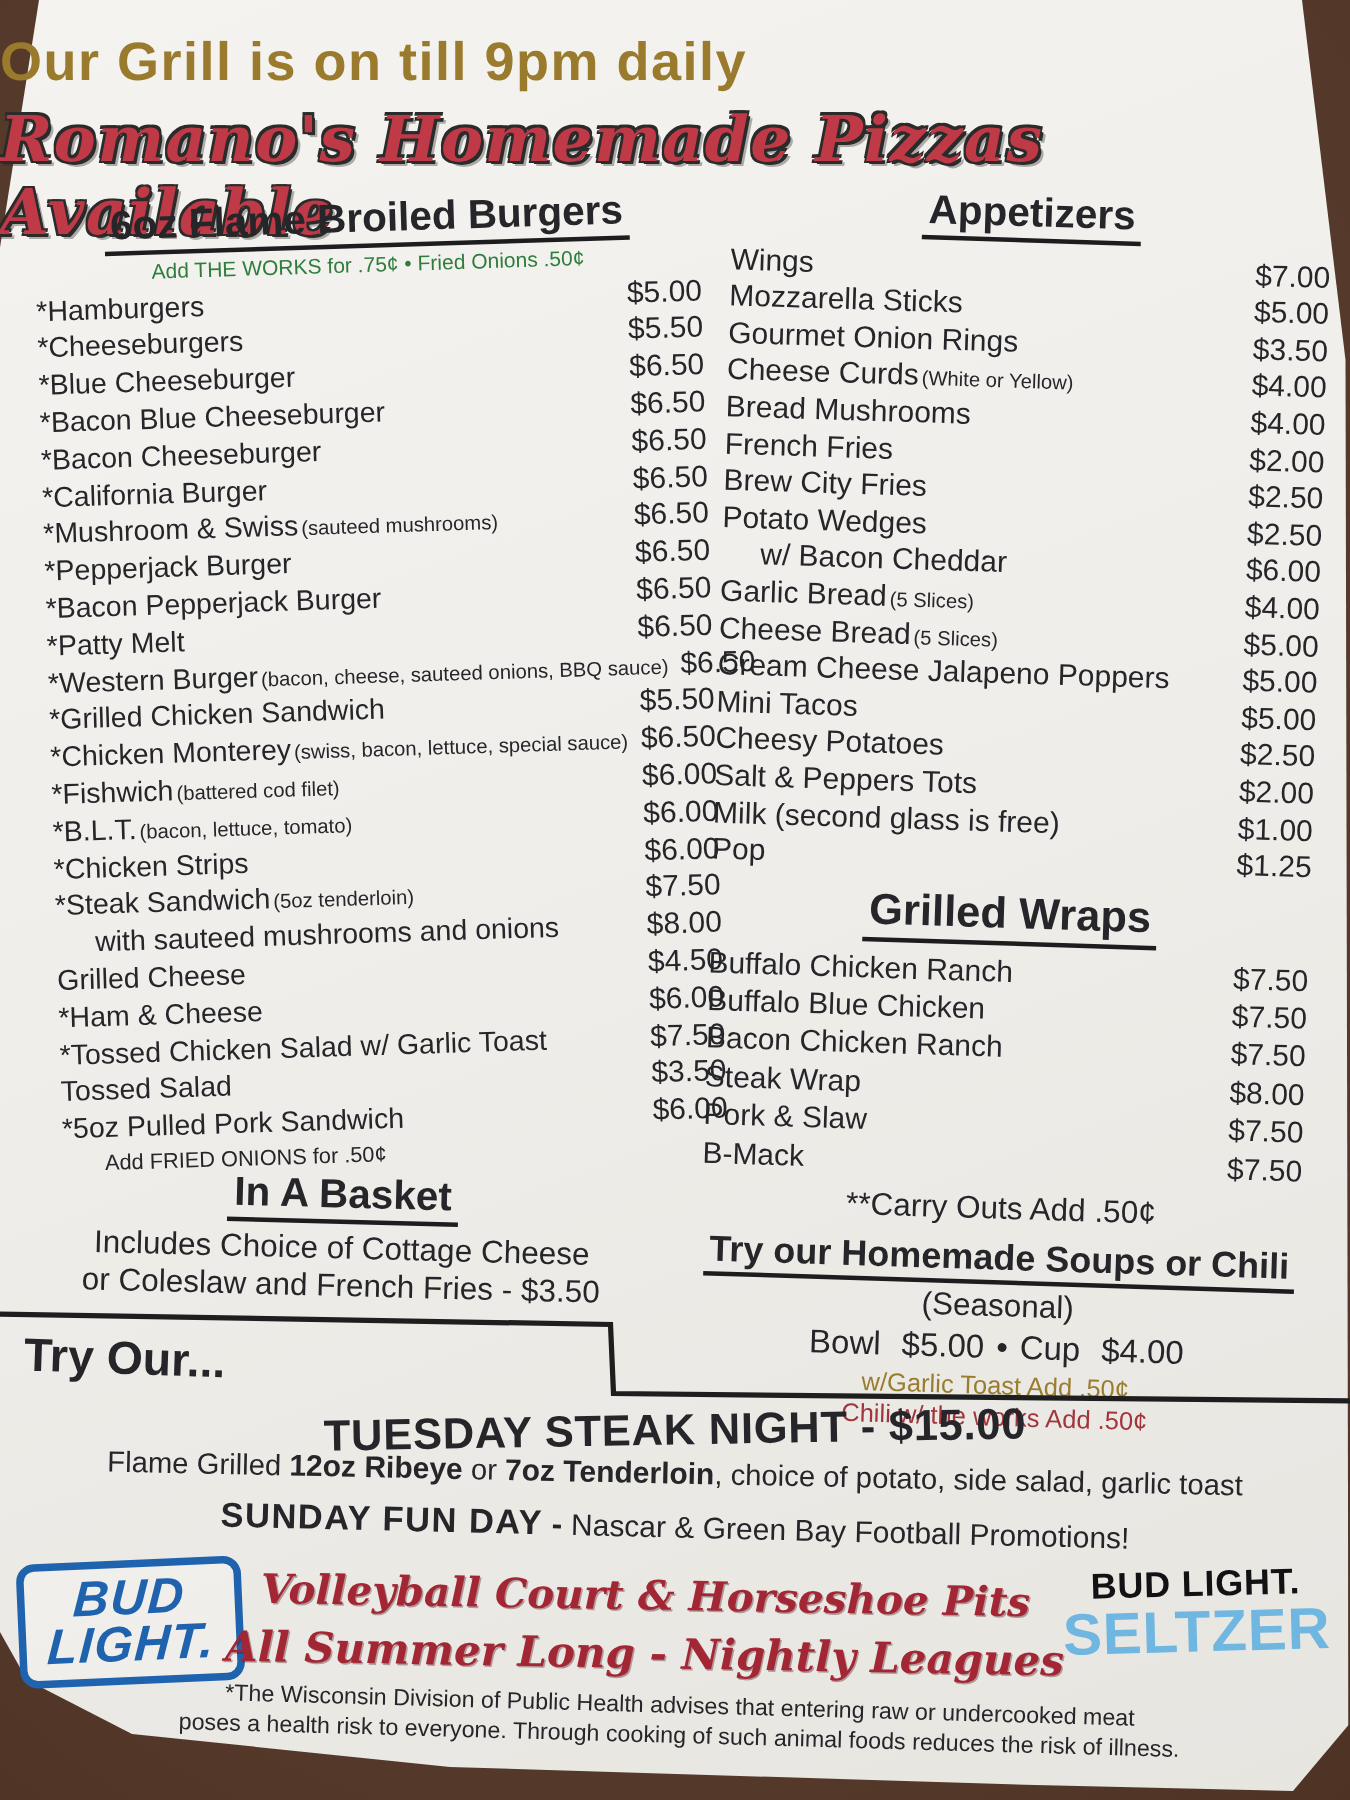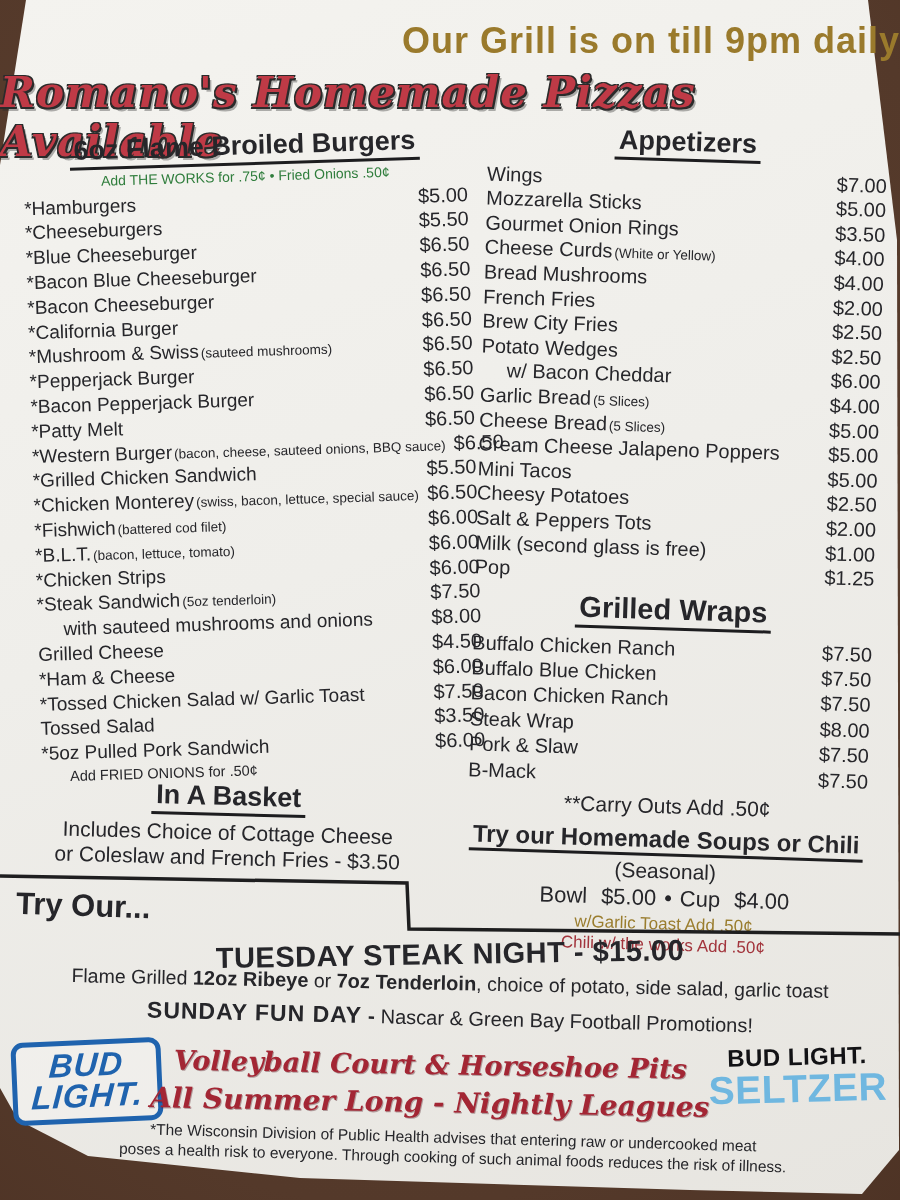--- a/index.html
+++ b/index.html
@@ -14,21 +14,21 @@
     font-family:"Liberation Sans", sans-serif;color:var(--ink);
   }
   .paper{
     position:absolute;inset:0;
     background:linear-gradient(160deg,#f4f3ef 0%, #efeeea 45%, #e7e5e0 100%);
     clip-path:polygon(26px 0, 868px 0, 897px 240px, 899px 1150px, 862px 1194px,
       690px 1190px, 300px 1178px, 88px 1156px, 18px 1120px, 0 1088px, 0 165px);
   }
   .abs{position:absolute;}
   
-  .grill-notice{left:0;right:0;top:20px;text-align:right;font-size:36px;font-weight:bold;
+  .grill-notice{left:0;right:0;top:20px;text-align:left;font-size:36px;font-weight:bold;
     color:var(--gold);letter-spacing:1px;}
   .pizza-banner{left:0;right:0;top:68px;text-align:left;font-size:42px;font-weight:bold;
     font-style:italic;font-family:"DejaVu Serif",serif;color:var(--banner-red);letter-spacing:1px;
     text-shadow:-1.5px -1.5px 0 #2b2b2b,1.5px -1.5px 0 #2b2b2b,-1.5px 1.5px 0 #2b2b2b,
       2px 2px 0 #2b2b2b,3.5px 3.5px 0 rgba(40,40,40,.35);}
   
   .sec-title{display:block;width:fit-content;margin:0 auto;font-weight:bold;
     border-bottom:3.5px solid #1d1d1f;line-height:1.1;padding:0 4px 1px 4px;}
   
   .menu-row{display:flex;justify-content:space-between;align-items:baseline;}

